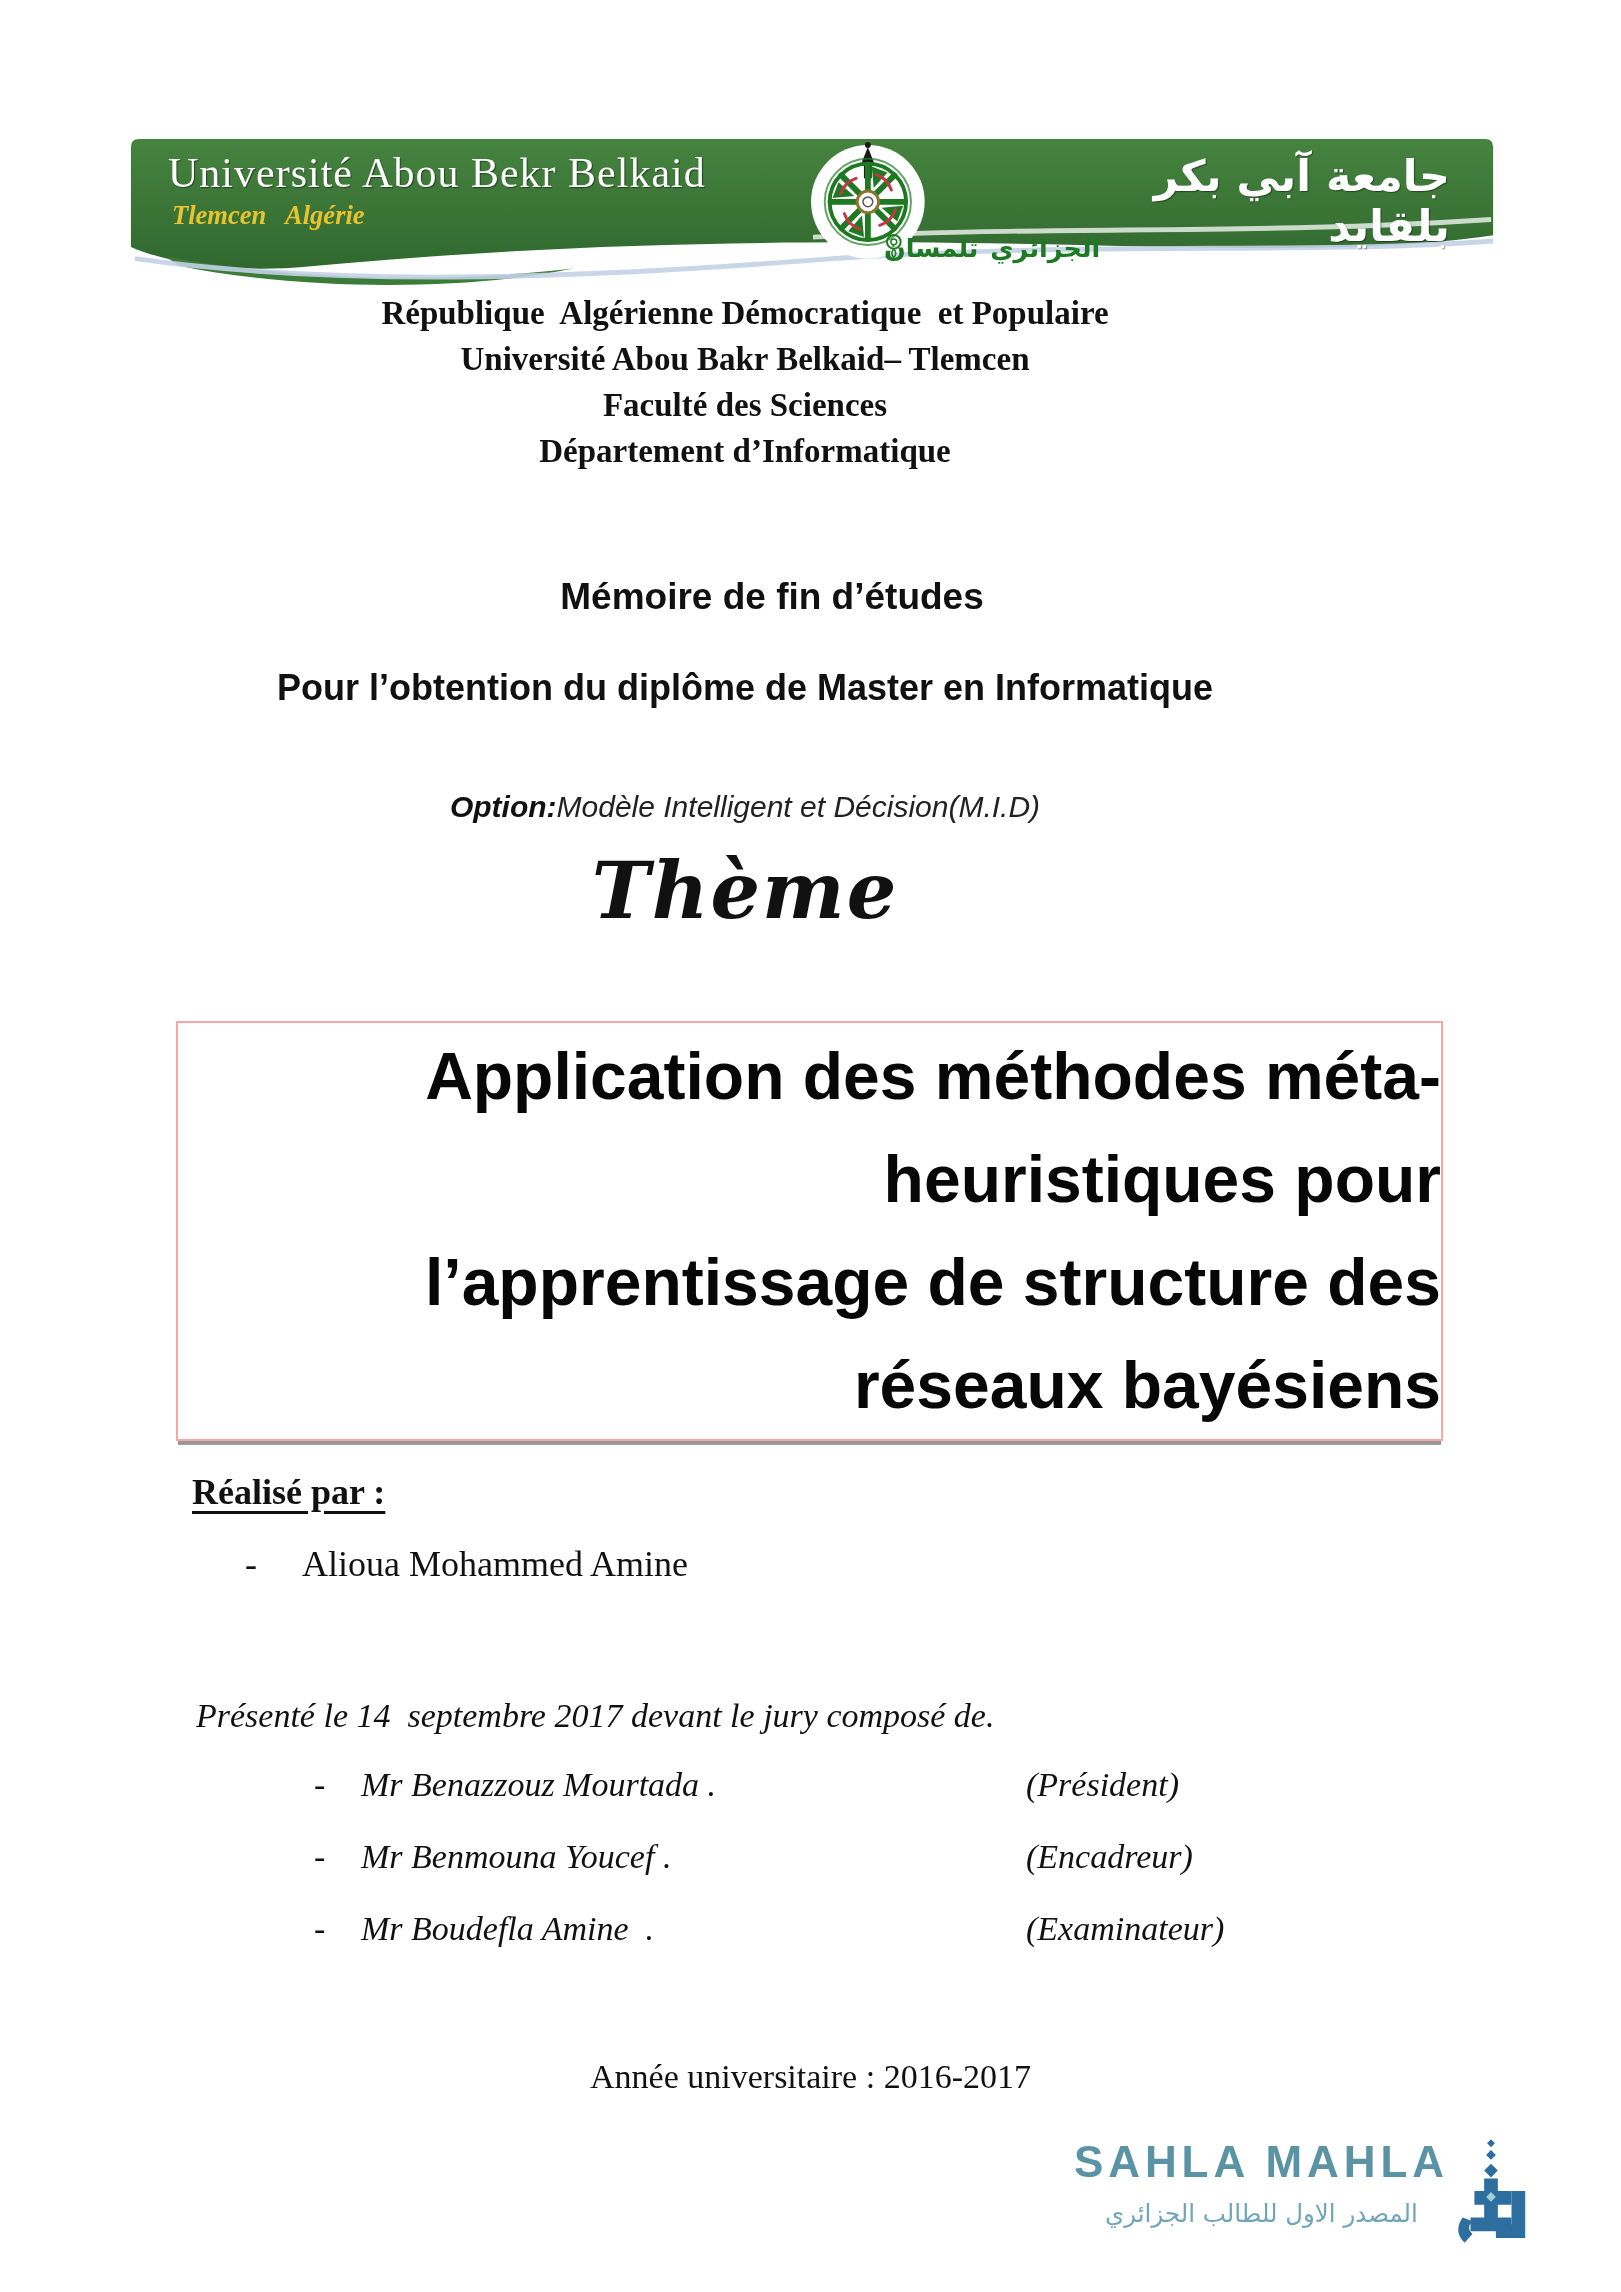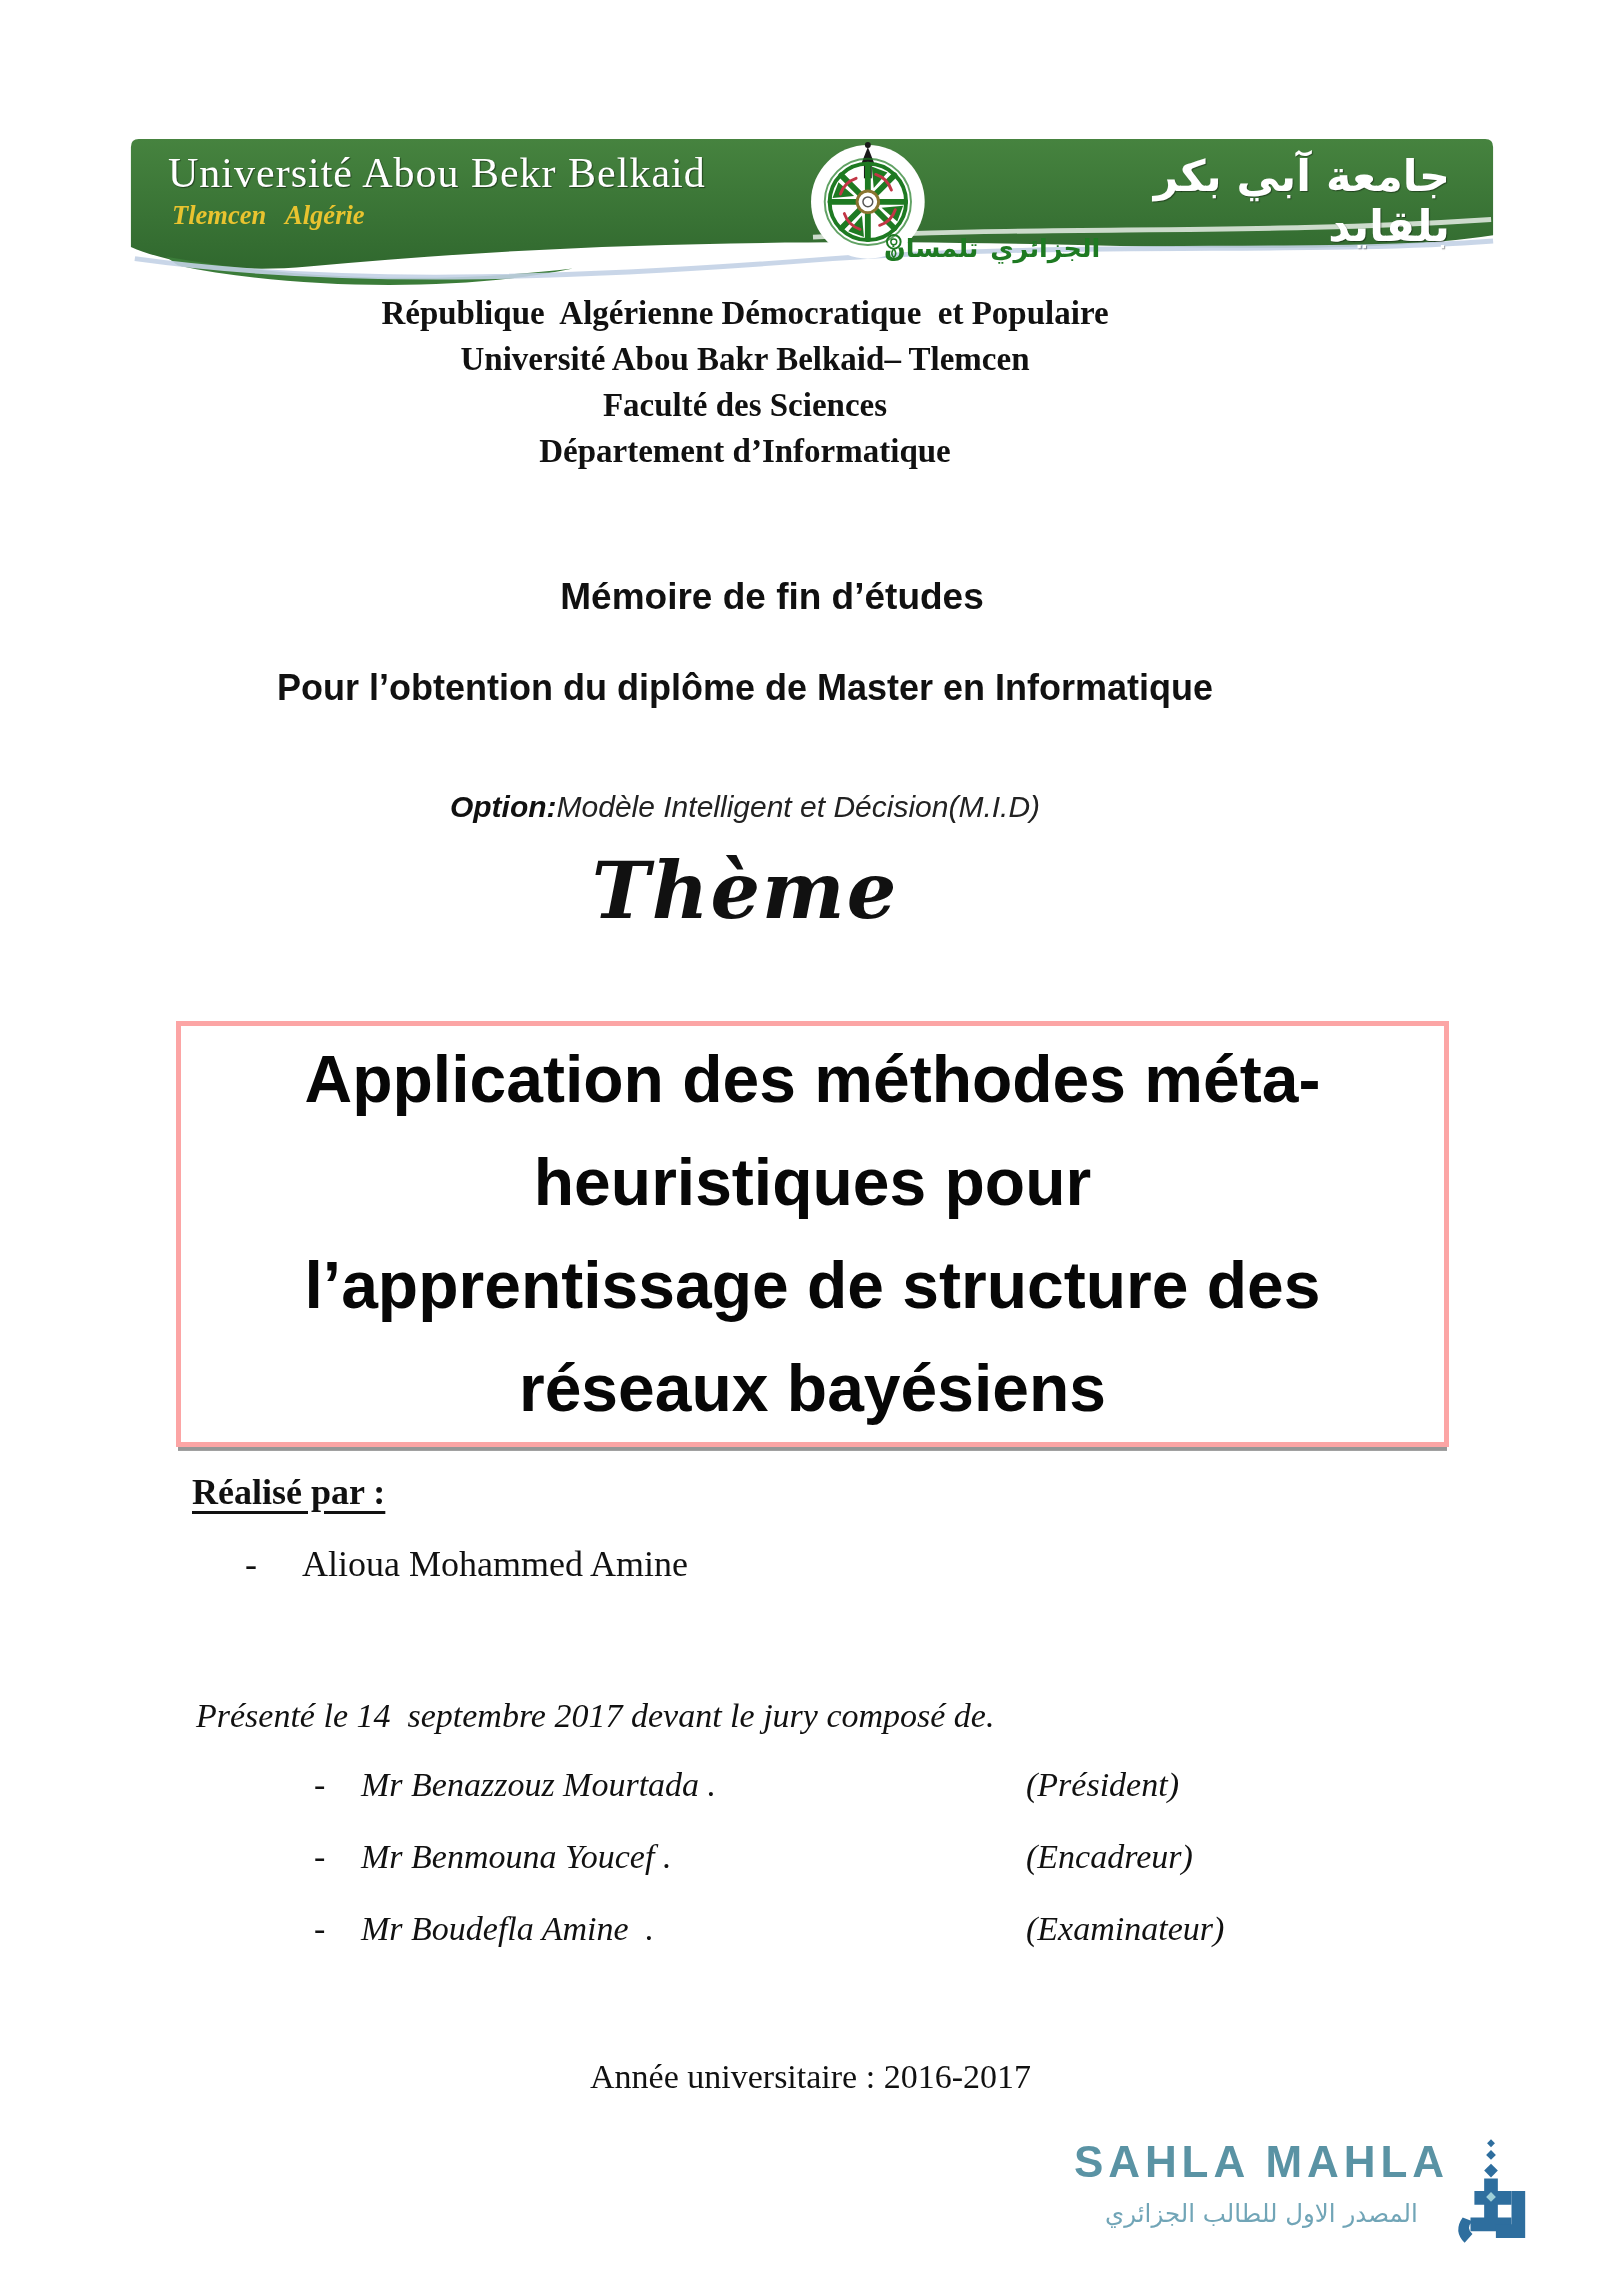--- a/index.html
+++ b/index.html
@@ -55,24 +55,24 @@
   .theme{
     top:845px;
     font-family:"DejaVu Serif", serif;
     font-style:italic;font-weight:bold;
     font-size:78px;letter-spacing:2px;
   }
 
   
   .title-box{
     left:176px;top:1021px;width:1263px;height:416px;
-    border:5px solid #fca5a5;
+    border:2px solid #fca5a5;
     box-shadow:0 5.9px 0 -2px #979797;
     display:flex;flex-direction:column;justify-content:center;
-    text-align:center;
+    text-align:right;
     font-family:"Liberation Sans", sans-serif;
     font-weight:bold;font-size:66px;line-height:103px;color:#070707;
   }
 
   
   .realise{
     left:192px;top:1471px;
     font-weight:bold;font-size:36px;
     text-decoration:underline;
     text-decoration-thickness:2.9px;

